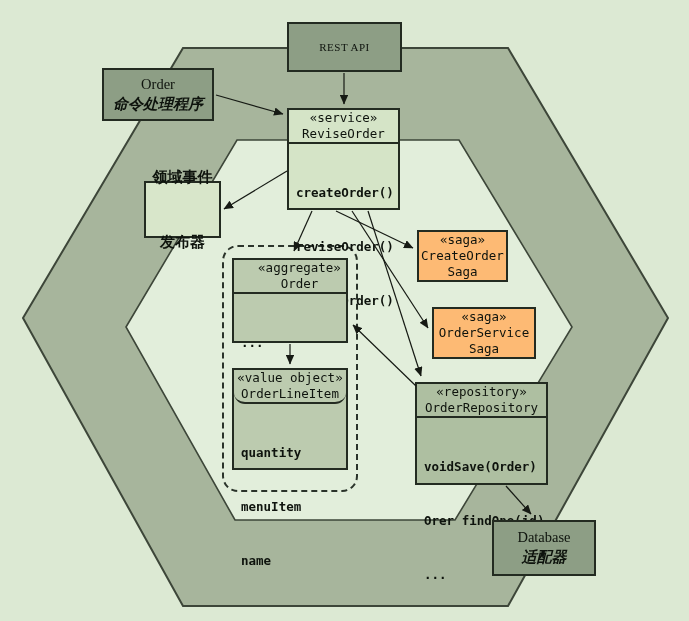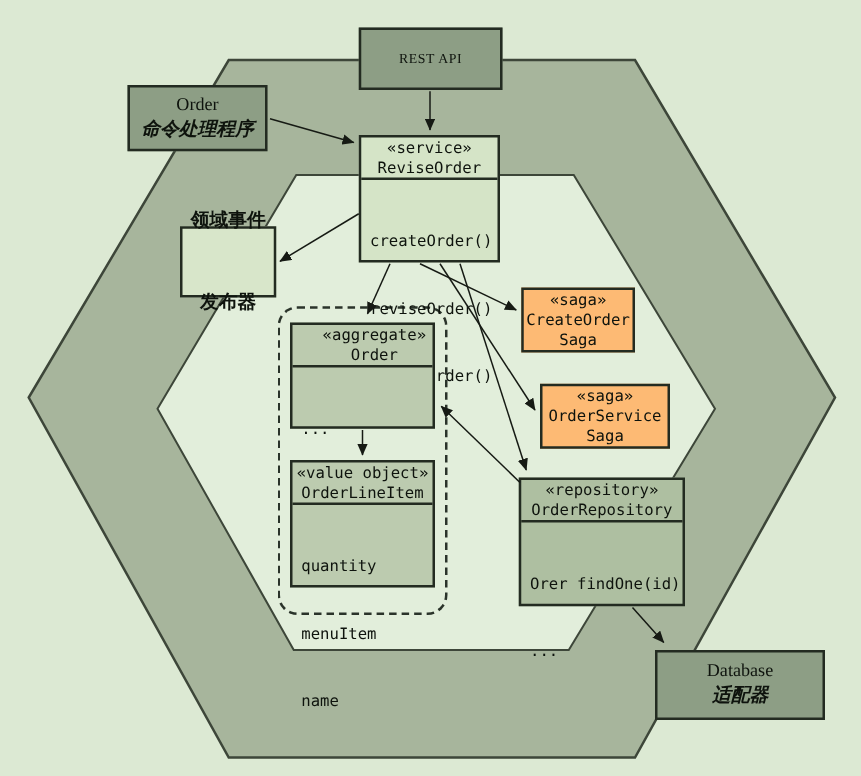--- a/index.html
+++ b/index.html
@@ -12,21 +12,21 @@
        display:flex;flex-direction:column;justify-content:center;text-align:center;}
   .adapter{background:#8d9e85;font-family:"Liberation Serif",serif;}
   .adapter .l1{font-size:14.5px;line-height:19px;}
   .adapter .l2{font-size:15px;line-height:21px;font-weight:600;font-style:italic;}
   .adapter .single{font-size:11px;font-weight:400;letter-spacing:.5px;}
 
   .uml{background:#d5e4c7;font-family:"DejaVu Sans Mono","Liberation Mono",monospace;
        font-size:12.5px;justify-content:flex-start;}
   .uml .hdr{border-bottom:2px solid #232b21;display:flex;flex-direction:column;
             justify-content:center;line-height:16px;box-sizing:border-box;}
-  .uml .members{text-align:left;padding:4px 7px 0 7px;line-height:18px;white-space:pre;}
+  .uml .members{text-align:left;padding:4px 7px 0 7px;line-height:18px;white-space:pre;font-weight:bold;}
   .entity{background:#bccbaf;}
   .repo{background:#aebfa1;}
   .saga{background:#fdba74;justify-content:center;line-height:16px;}
 
   .publisher{background:#d8e6ca;font-family:"Liberation Serif",serif;gap:44px;}
   .publisher .l1,.publisher .l2{font-size:15px;line-height:21px;font-weight:600;}
 
   .dashedframe{position:absolute;box-sizing:border-box;border:2px dashed #2a332a;
                border-radius:16px;background:transparent;}
 </style>
@@ -84,43 +84,44 @@
     <div class="hdr" style="height:42px;padding-left:19px;">
       <div>«aggregate»</div>
       <div>Order</div>
     </div>
     <div class="members">
       <div>...</div>
     </div>
   </div>
 
   <div class="box uml entity" style="left:232px;top:368px;width:116px;height:102px;">
-    <div class="hdr" style="height:44px;">
+    <div class="hdr" style="height:44px;border-radius:11px;">
       <div>«value object»</div>
       <div>OrderLineItem</div>
     </div>
     <div class="members">
       <div>quantity</div>
       <div>menuItem</div>
       <div>name</div>
     </div>
   </div>
 
   <div class="box uml repo" style="left:415px;top:382px;width:133px;height:103px;">
     <div class="hdr" style="height:45px;">
       <div>«repository»</div>
       <div>OrderRepository</div>
     </div>
     <div class="members">
+      <div>voidSave(Order)</div>
       <div>Orer findOne(id)</div>
       <div>...</div>
     </div>
   </div>
 
-  <div class="box adapter" style="left:492px;top:520px;width:136px;height:56px;margin-left:32px;">
+  <div class="box adapter" style="left:492px;top:520px;width:104px;height:56px;">
     <div class="l1">Database</div>
     <div class="l2">适配器</div>
   </div>
 
   <svg class="layer arrows" viewBox="0 0 689 621">
     <defs>
       <marker id="ah" markerWidth="8" markerHeight="7" refX="7.5" refY="3.5" orient="auto">
         <path d="M0,0 L8,3.5 L0,7 Z" fill="#161a14"></path>
       </marker>
     </defs>

